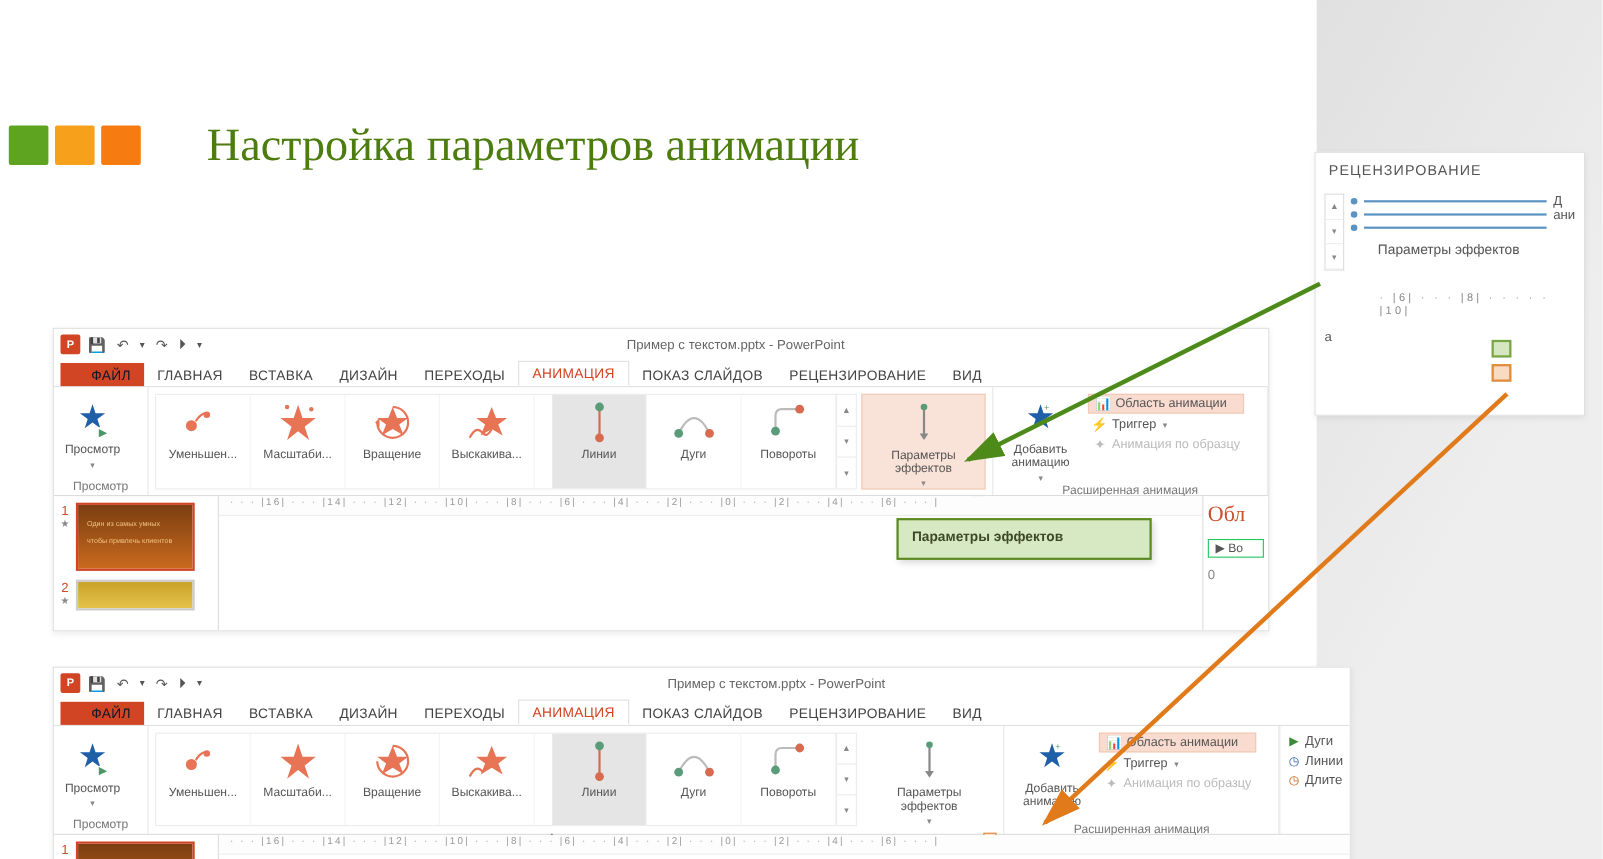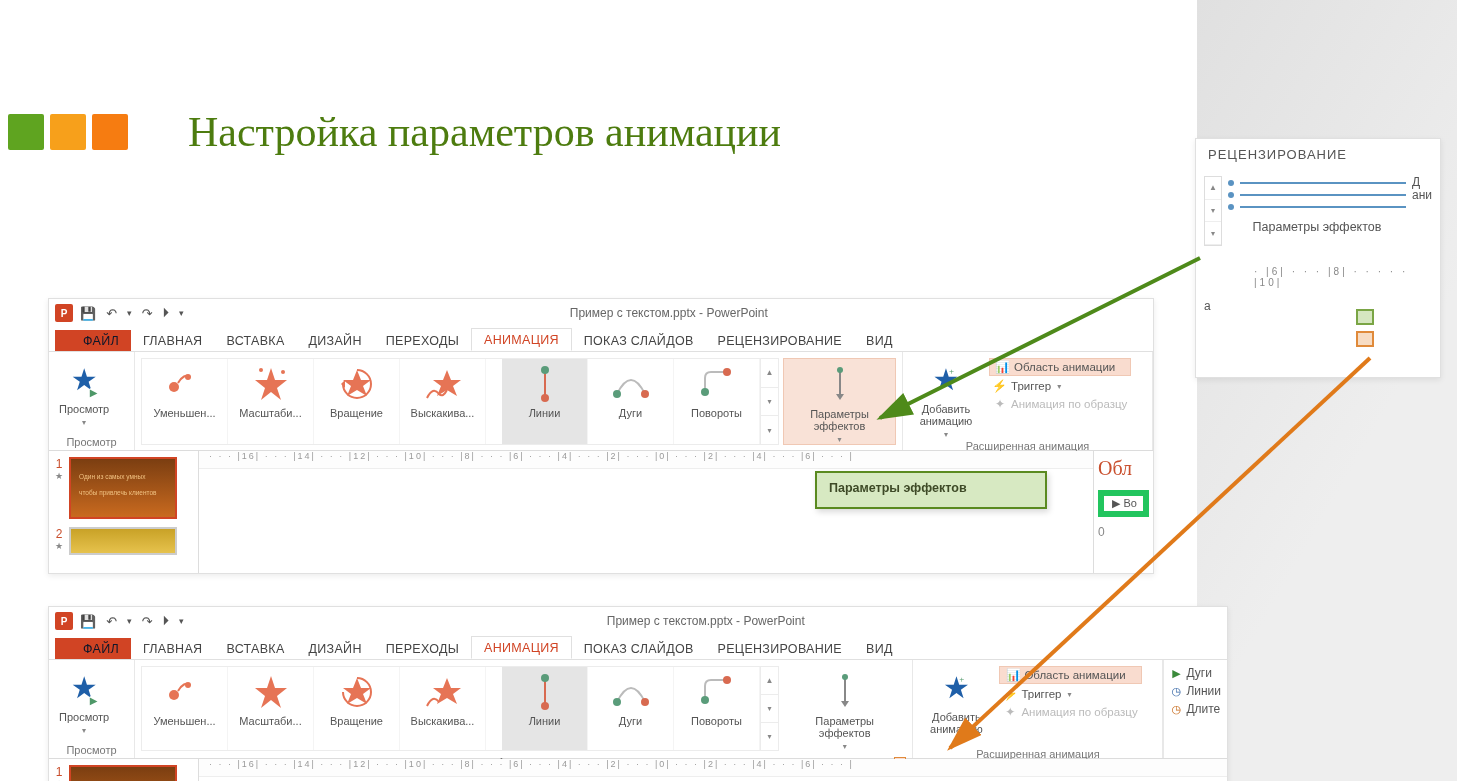--- a/index.html
+++ b/index.html
@@ -208,21 +208,21 @@
 
   
   .anim-panel {
     width: 60px;
     border-left: 1px solid #ddd;
     padding: 6px 4px;
     font-size: 12px;
     color: #c94f2d;
   }
   .anim-panel .aph { font-size: 20px; font-family: Georgia, serif; }
-  .anim-panel .apb { border: 6px solid #22c55e; padding: 1px 6px; margin-top: 10px; font-size: 11px; color: #555; text-align: right; }
+  .anim-panel .apb { border: 1px solid #22c55e; padding: 1px 6px; margin-top: 10px; font-size: 11px; color: #555; }
   .anim-panel .ap0 { margin-top: 8px; color: #888; }
 
   
   .shot3-inner { padding: 6px 8px; }
   .s3-tabs { display:flex; gap:14px; font-size: 13px; color:#555; letter-spacing:1px; padding: 2px 4px; }
   .s3-body { display: flex; gap: 6px; margin-top: 12px; }
   .s3-spin { width: 18px; height: 70px; border: 1px solid #ddd; display:flex; flex-direction:column; }
   .s3-spin div { flex:1; display:flex; align-items:center; justify-content:center; font-size:8px; color:#888; border-bottom:1px solid #eee; }
   .s3-list { flex:1; display:flex; flex-direction:column; gap:6px; padding-top: 4px; }
   .s3-list .li { display:flex; align-items:center; gap:6px; font-size:11px; color:#555; }

